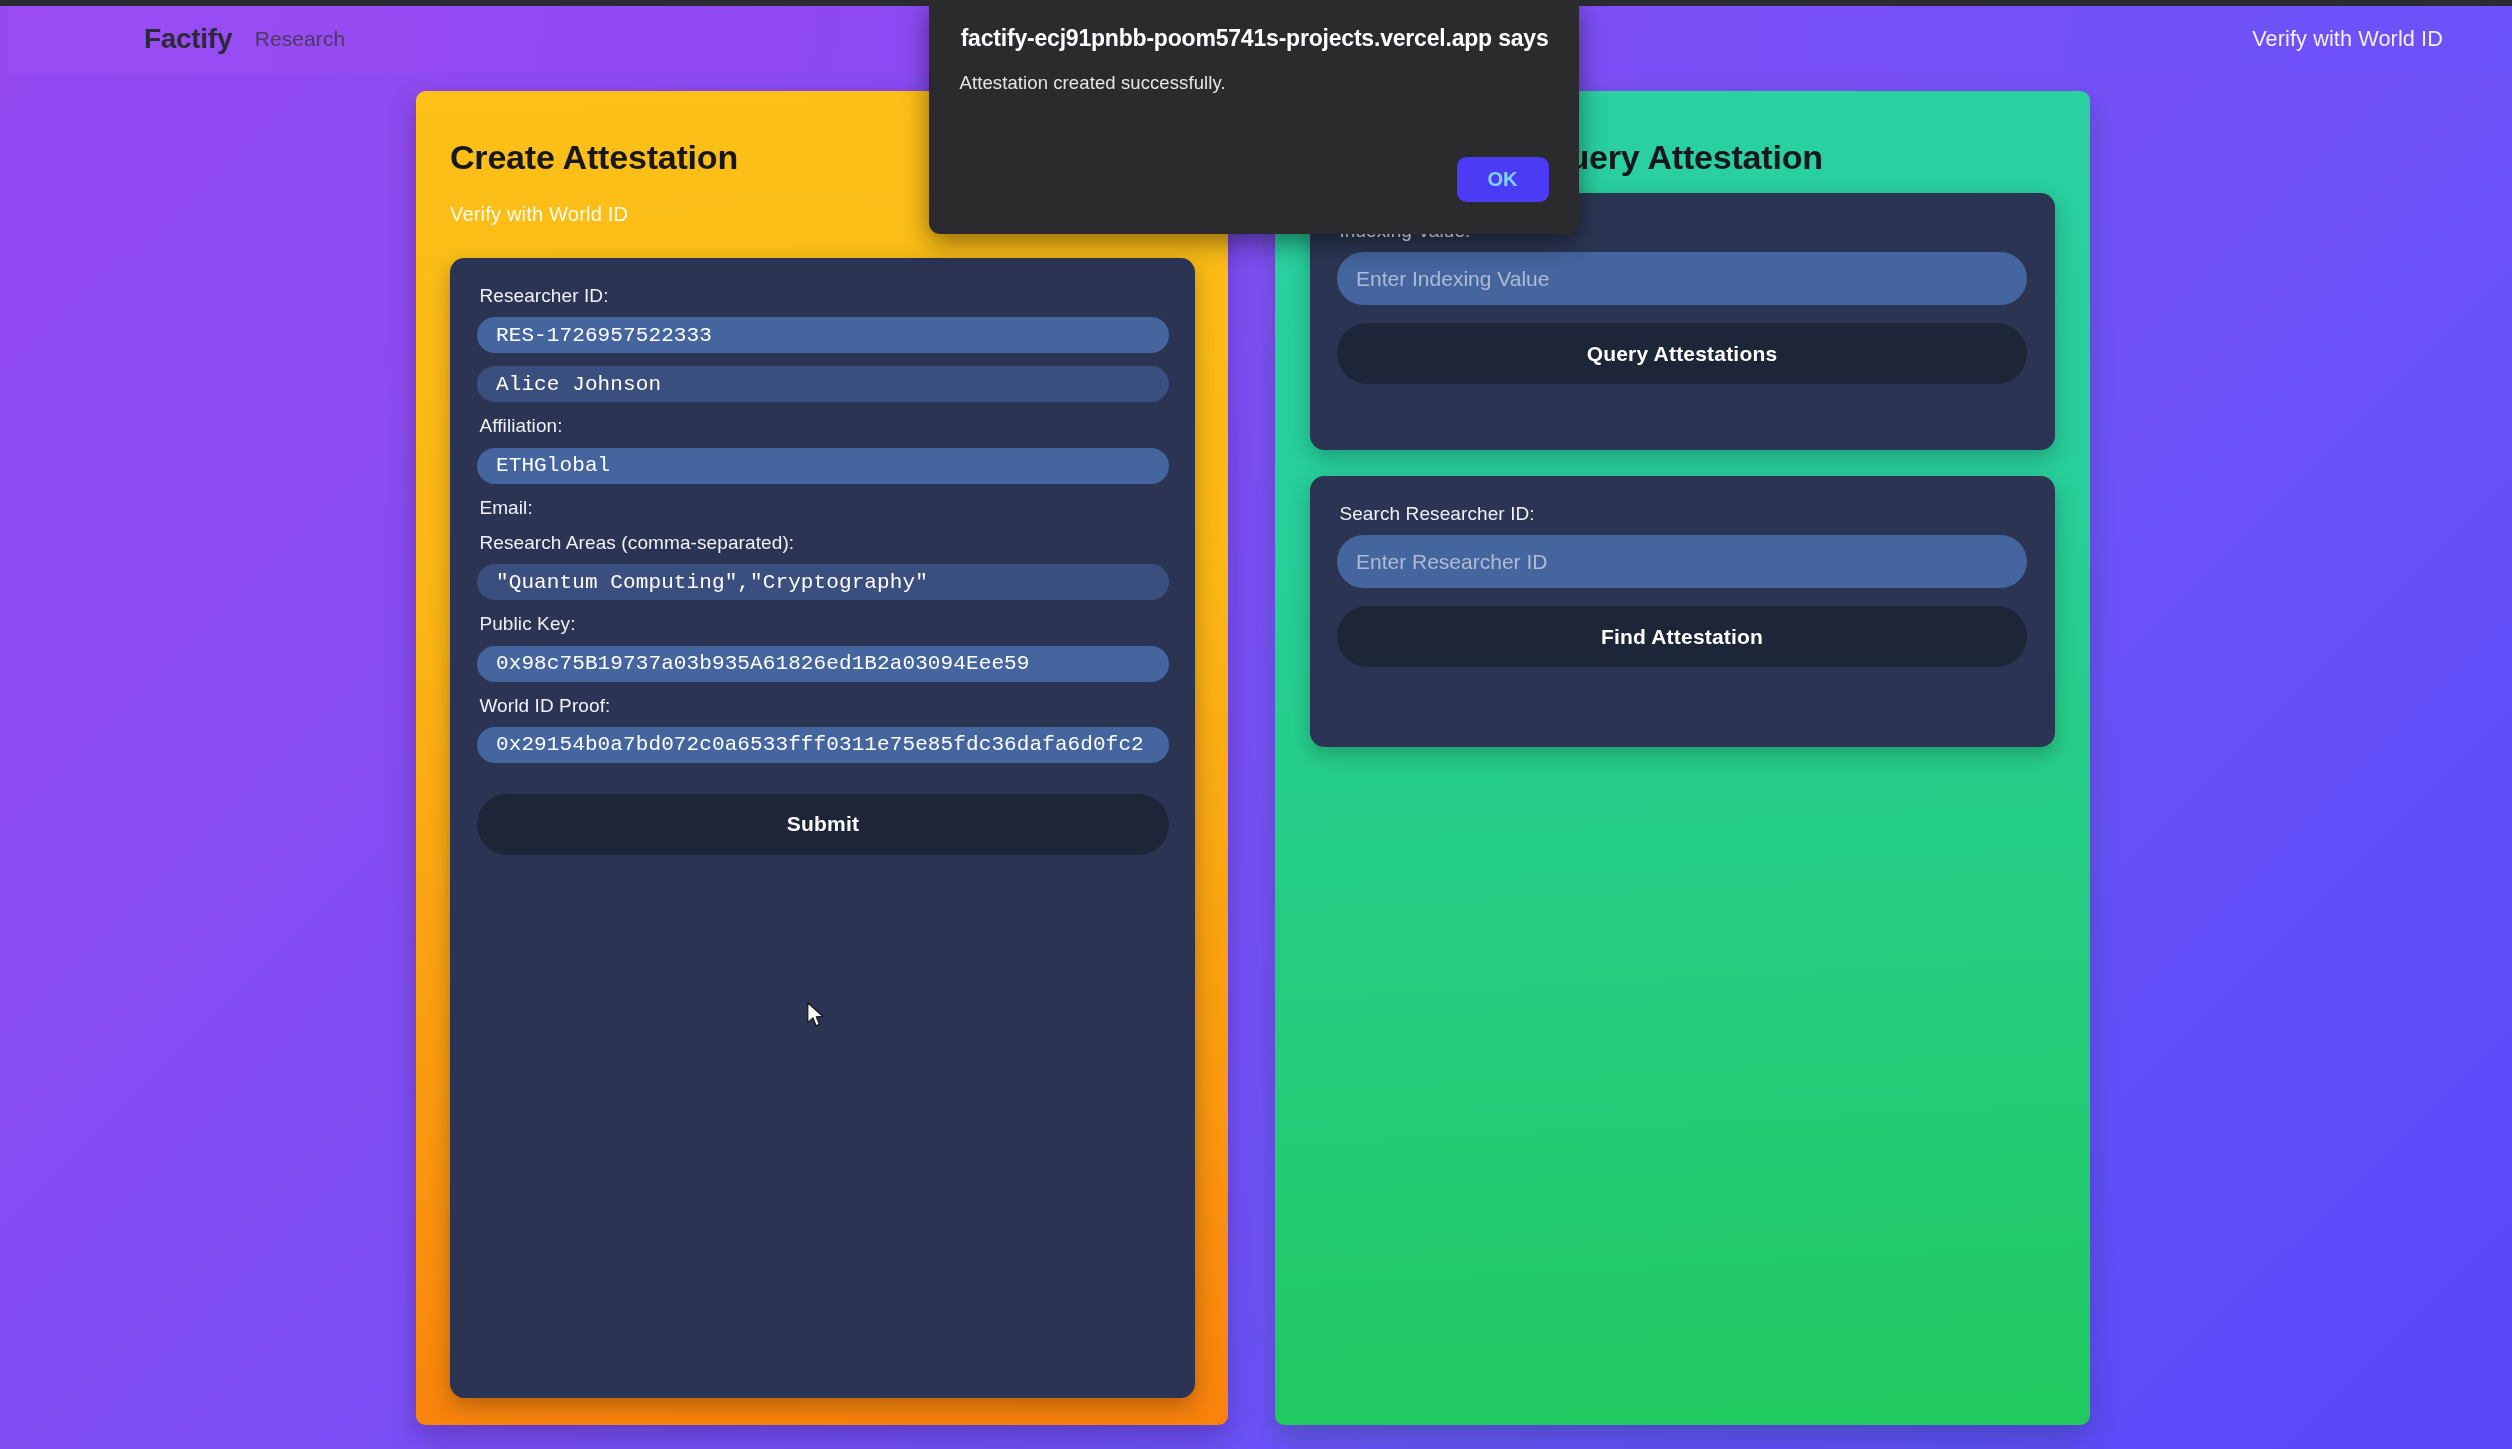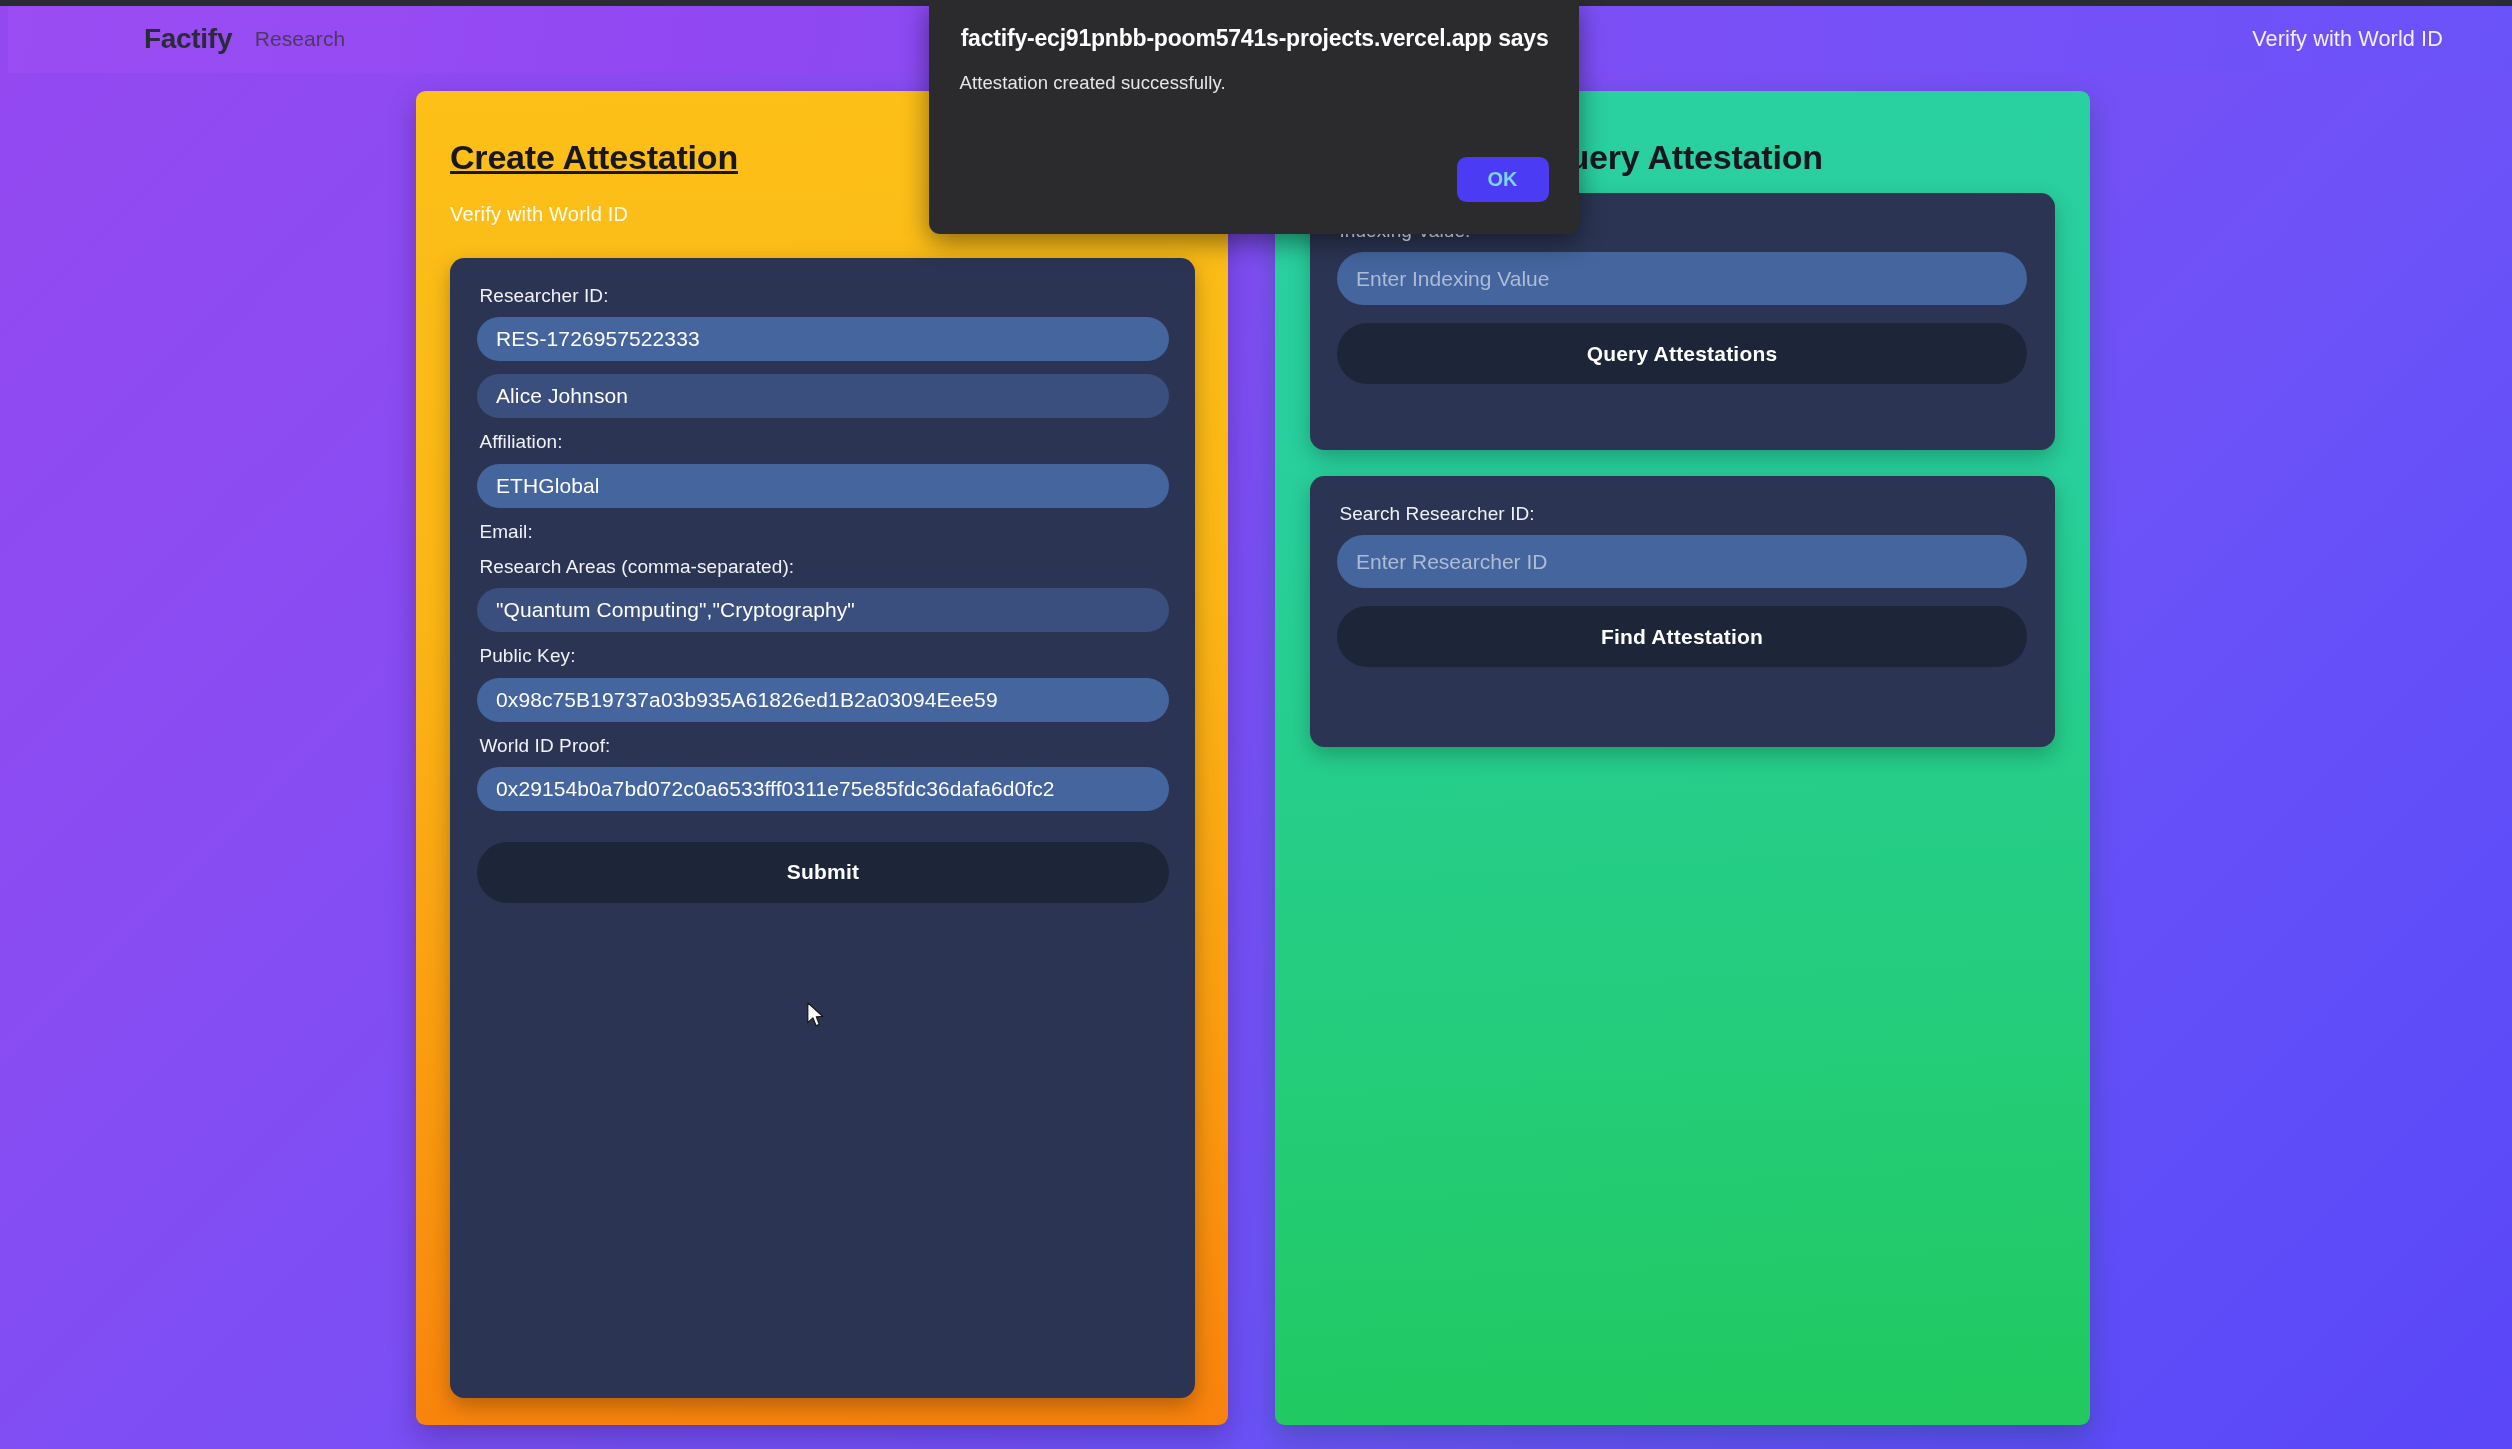--- a/index.html
+++ b/index.html
@@ -78,21 +78,20 @@
     padding: 30.5px 29px 0 34px;
     box-shadow: 0 11.2px 29px rgba(40,10,70,0.30);
     position: relative;
   }
   .panel-create-title {
     font-size: 34px;
     font-weight: 700;
     color: #17171d;
     letter-spacing: -0.2px;
     margin-top: 16px;
-    text-decoration: underline;
   }
   .panel-create-subtitle {
     font-size: 20px;
     color: #fffdf4;
     margin-top: 26px;
     letter-spacing: 0.2px;
   }
 
   
   .form-card {
@@ -109,26 +108,26 @@
 
   .field { margin-bottom: 13px; }
   .field-label {
     font-size: 19px;
     color: #f0f2f8;
     margin: 0 0 10.4px 2.4px;
     letter-spacing: 0.1px;
   }
   .field-input {
     width: 692px;
-    height: 44px;
+    height: 36px;
     border-radius: 26.5px;
     border: none;
     outline: none;
     padding: 0 19px;
-    font-family: Liberation Sans, sans-serif;
+    font-family: Liberation Mono, monospace;
     font-size: 21px;
     color: #ffffff;
     background: #44659e;
     letter-spacing: 0.1px;
     overflow: hidden;
     white-space: nowrap;
     display: flex;
     align-items: center;
   }
   

